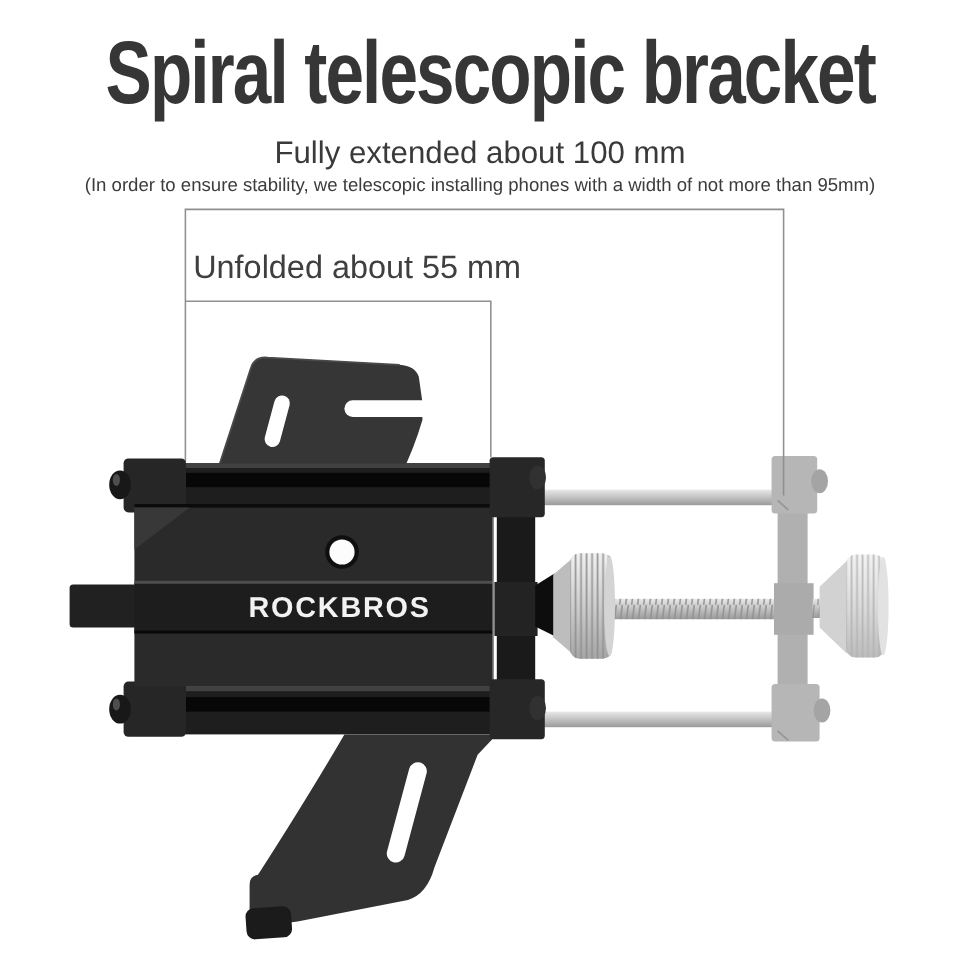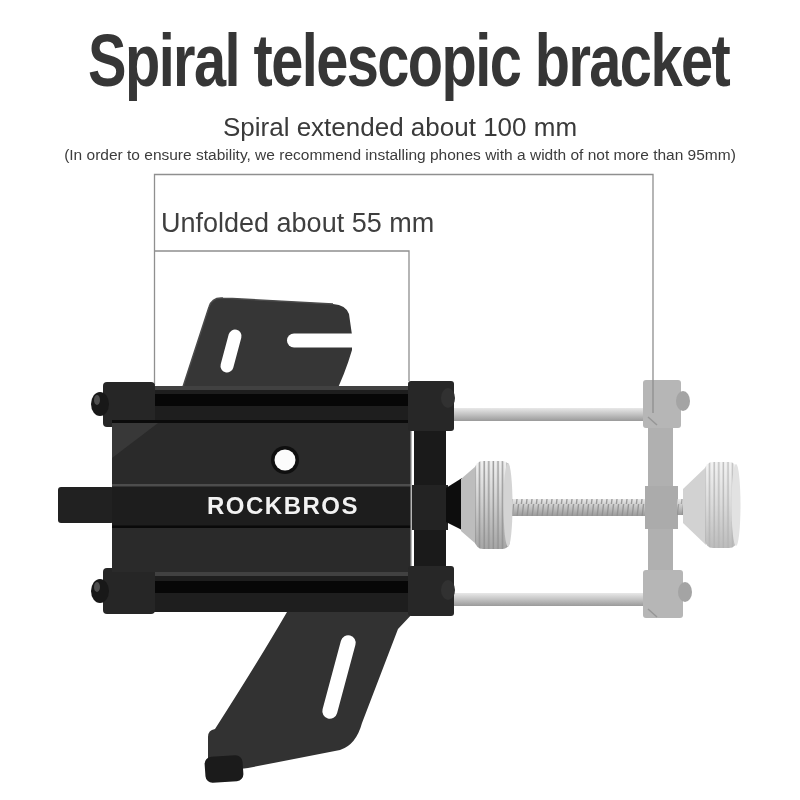--- a/index.html
+++ b/index.html
@@ -18,22 +18,22 @@
   .subtitle{top:112px;font-size:26px;font-weight:400;color:#3a3a3a}
   .note{top:146px;font-size:15.5px;font-weight:400;color:#3c3c3c}
   svg.art{position:absolute;left:0;top:0}
 </style>
 </head>
 <body>
 
 <div class="stage">
 
   <div class="hdr title">Spiral telescopic bracket</div>
-  <div class="hdr subtitle">Spiral extended about 100 mm</div>
-  <div class="hdr note">(In order to ensure stability, we recommend installing phones with a width of not more than 95mm)</div>
+  <div class="hdr subtitle">Fully extended about 100 mm</div>
+  <div class="hdr note">(In order to ensure stability, we telescopic installing phones with a width of not more than 95mm)</div>
 
   <svg class="art" width="800" height="800" viewBox="0 0 800 800">
     <defs>
       <linearGradient id="rodGrad" x1="0" y1="0" x2="0" y2="1">
         <stop offset="0" stop-color="#e8e8e8"></stop>
         <stop offset="0.45" stop-color="#c6c6c6"></stop>
         <stop offset="1" stop-color="#9a9a9a"></stop>
       </linearGradient>
       <linearGradient id="knobGrad" x1="0" y1="0" x2="0" y2="1">
         <stop offset="0" stop-color="#f1f1f1"></stop>

